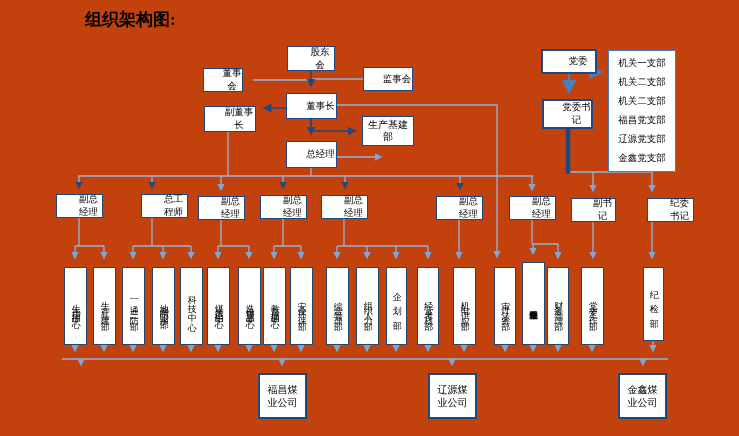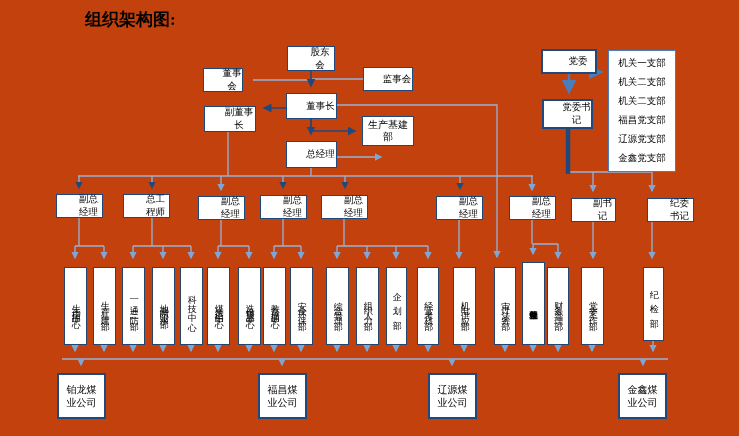--- a/index.html
+++ b/index.html
@@ -133,21 +133,21 @@
   <div class="branches">
     <span>机关一支部</span>
     <span>机关二支部</span>
     <span>机关二支部</span>
     <span>福昌党支部</span>
     <span>辽源党支部</span>
     <span>金鑫党支部</span>
   </div>
 
   <div class="node hbox" style="left:56px;top:194px">副总经理</div>
-  <div class="node hbox" style="left:123px;top:194px">总工程师</div>
+  <div class="node hbox" style="left:141px;top:194px">总工程师</div>
   <div class="node hbox" style="left:198px;top:196px">副总经理</div>
   <div class="node hbox" style="left:260px;top:195px">副总经理</div>
   <div class="node hbox" style="left:321px;top:195px">副总经理</div>
   <div class="node hbox" style="left:436px;top:196px">副总经理</div>
   <div class="node hbox" style="left:509px;top:196px">副总经理</div>
   <div class="node hbox" style="left:571px;top:198px;width:45px">副书记</div>
   <div class="node hbox" style="left:647px;top:198px">纪委书记</div>
 
   <div class="node vbox" style="left:64px">生产指挥中心</div>
   <div class="node vbox s5" style="left:93px">生产基建部</div>
@@ -162,17 +162,16 @@
   <div class="node vbox s5" style="left:356px">组织人力部</div>
   <div class="node vbox s3" style="left:386px;width:21px">企划部</div>
   <div class="node vbox s5" style="left:417px;width:22px">经营考核部</div>
   <div class="node vbox s5" style="left:453px">机电供应部</div>
   <div class="node vbox s5" style="left:494px;width:22px">审计法务部</div>
   <div class="node vbox s8" style="left:522px;top:262px;height:83px">精益化管理办公室</div>
   <div class="node vbox s5" style="left:547px;width:22px">财务管理部</div>
   <div class="node vbox s5" style="left:581px">党委工作部</div>
   <div class="node vbox s3" style="left:643px;width:21px;height:74px">纪检部</div>
 
-  <div class="node company" style="left:57px">铂龙煤业公司</div>
   <div class="node company" style="left:258px">福昌煤业公司</div>
   <div class="node company" style="left:428px">辽源煤业公司</div>
   <div class="node company" style="left:618px">金鑫煤业公司</div>
 </div>
 
 </body></html>

